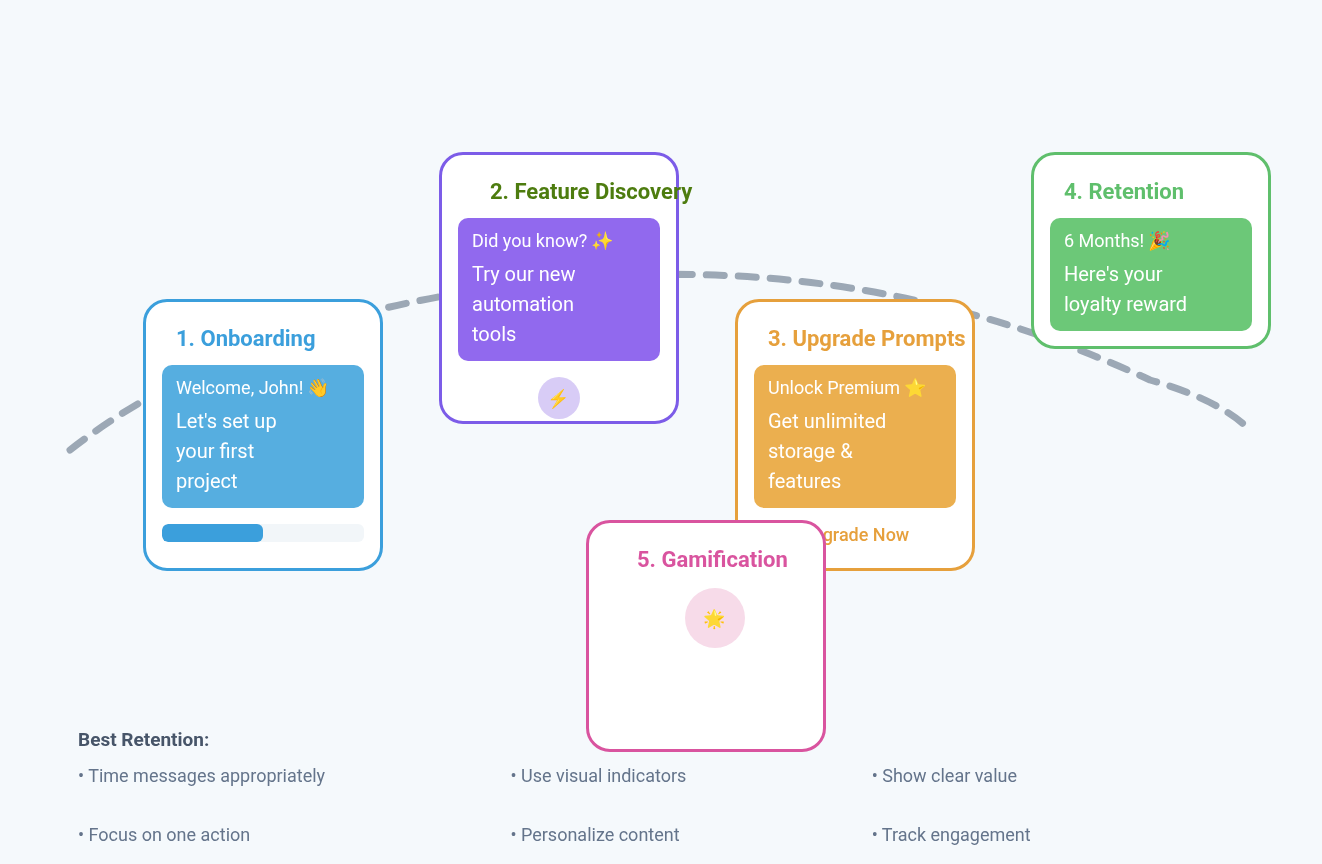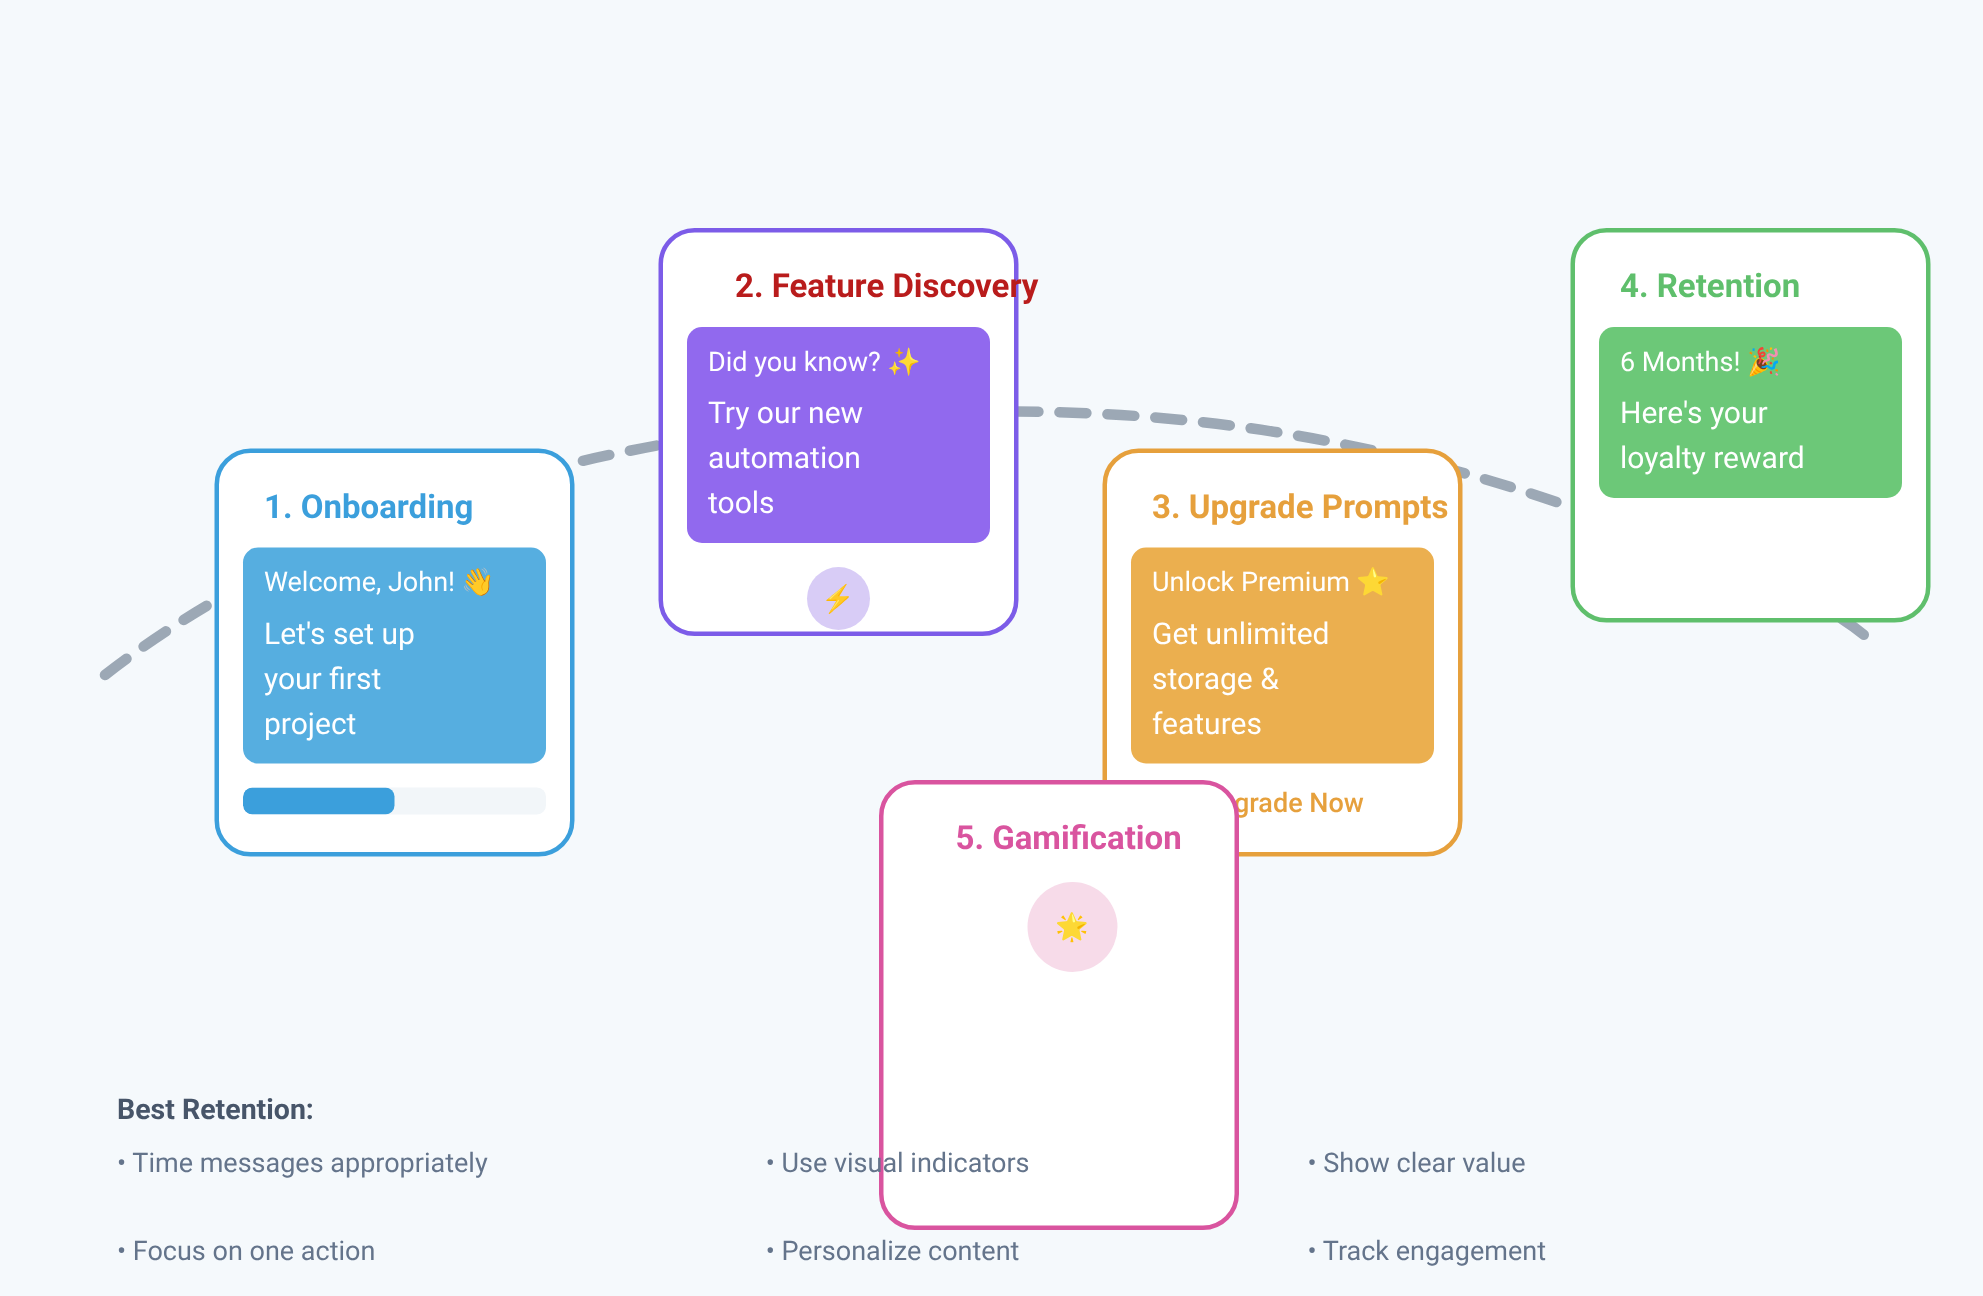--- a/index.html
+++ b/index.html
@@ -94,21 +94,21 @@
     color: #64748b;
   }
 
   
   .c-blue   { border-color:#3b9fdc; }
   .c-blue h2{ color:#3b9fdc; }
   .c-blue .notif{ background:#56aee0; }
   .c-blue .progress-fill{ background:#3b9fdc; }
 
   .c-purple { border-color:#7c5ce8; }
-  .c-purple h2{ color:#b91c1c;margin-left:32px; }
+  .c-purple h2{ color:#4d7c0f;margin-left:32px; }
   .c-purple .notif{ background:#9169ee; }
 
   .c-orange { border-color:#e6a03c; }
   .c-orange h2{ color:#e6a03c; }
   .c-orange .notif{ background:#ebaf4f; }
   .c-orange .cta{ color:#e6a03c; }
 
   .c-green  { border-color:#5fbf6c; }
   .c-green h2{ color:#5fbf6c; }
   .c-green .notif{ background:#6cc878; }
@@ -148,29 +148,29 @@
 
 <div class="card c-orange" style="left:735px; top:299px; height:272px;">
   <h2 style="white-space:nowrap;">3. Upgrade Prompts</h2>
   <div class="notif">
     <div class="title">Unlock Premium ⭐</div>
     <div class="body" style="max-width:140px;">Get unlimited storage &amp; features</div>
   </div>
   <div class="cta">Upgrade Now</div>
 </div>
 
-<div class="card c-green" style="left:1031px; top:152px; height:263px;margin-left:16px;">
+<div class="card c-green" style="left:1031px; top:152px; height:197px;">
   <h2>4. Retention</h2>
   <div class="notif">
     <div class="title">6 Months! 🎉</div>
     <div class="body" style="max-width:130px;">Here's your loyalty reward</div>
   </div>
 </div>
 
-<div class="card c-pink" style="left:586px; top:520px; height:300px;padding-left:34px;">
+<div class="card c-pink" style="left:586px; top:520px; height:232px;padding-left:34px;">
   <h2>5. Gamification</h2>
   <div class="circle-icon" style="background:#f7dbe9; width:60px; height:60px;">
     <span>🌟</span>
   </div>
 </div>
 
 <div class="practices">
   <h3>Best Retention:</h3>
   <div class="practices-grid">
     <span>• Time messages appropriately</span>

